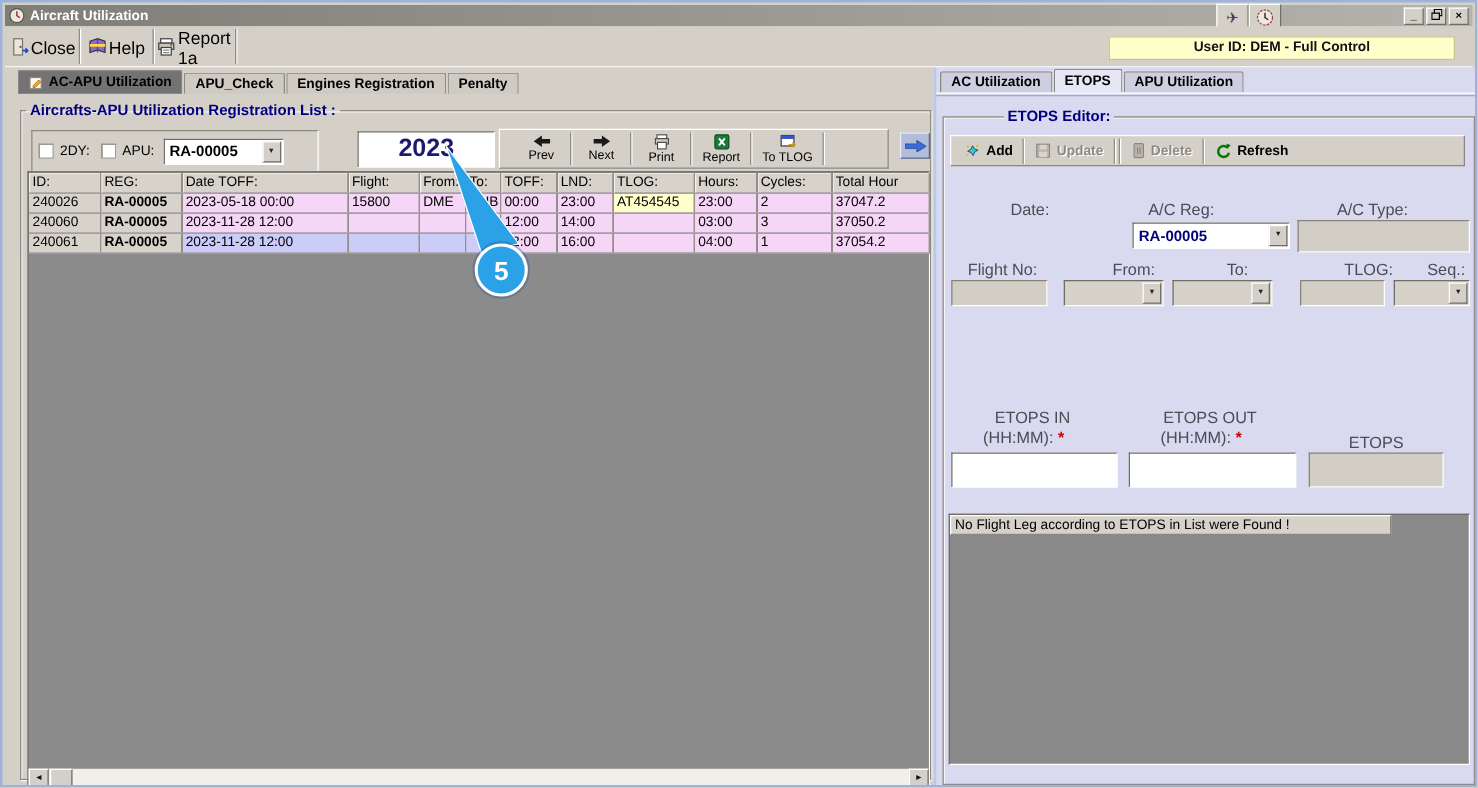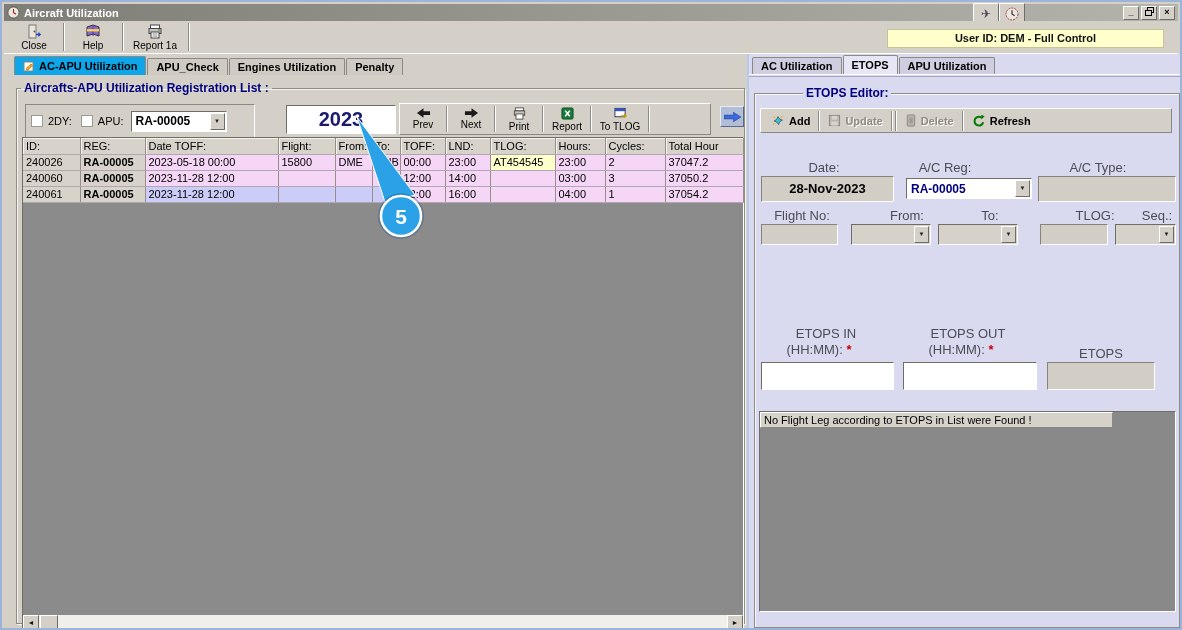--- a/index.html
+++ b/index.html
@@ -15,33 +15,33 @@
   .win-btn { width:16px; height:14px; background:#d4d0c8; border:1px solid;
              border-color:#fff #6e6e66 #6e6e66 #fff; font-size:9px; line-height:11px;
              text-align:center; font-weight:bold; color:#000; }
   .float-btns { position:absolute; left:971px; top:1px; display:flex; }
   .float-btn { width:26px; height:21px; background:#d4d0c8; border:1px solid;
                border-color:#fff #6e6e66 #6e6e66 #fff; display:flex; align-items:center;
                justify-content:center; font-size:12px; color:#445; }
   
   .main-toolbar { position:absolute; left:2px; top:19px; right:2px; height:33px;
                   background:#d4d0c8; border-bottom:1px solid #fff; }
-  .tb-btn { position:absolute; top:2px; height:29px; display:flex; flex-direction:column;
-            align-items:center; justify-content:center; font-size:10px; color:#000; gap:1px; }
+  .tb-btn { position:absolute; top:2px; height:29px; display:flex; 
+            align-items:center; justify-content:center; font-size:14px; color:#000; gap:1px; }
   .tb-sep { position:absolute; top:2px; height:28px; width:2px;
             border-left:1px solid #8c8c84; border-right:1px solid #fff; }
   .user-badge { position:absolute; left:883px; top:8px; width:277px; height:19px;
                 background:#ffffcc; border:1px solid #c6c29a; text-align:center;
                 font-size:11px; font-weight:bold; color:#111; line-height:17px; }
   
   .tabs { display:flex; align-items:flex-end; }
   .tab { height:17px; padding:0 8px; background:#cfcbc3; border:1px solid #8a8a82;
          border-bottom:none; border-radius:2px 2px 0 0; font-size:11px; font-weight:bold;
          display:flex; align-items:center; gap:4px; margin-right:1px; }
-  .tab.active { height:19px; background:#0ea5e9; position:relative; z-index:2; }
+  .tab.active { height:19px; background:#737373; position:relative; z-index:2; }
   
   .left-region { position:absolute; left:2px; top:52px; width:743px; height:576px; background:#d4d0c8; }
   .left-region .tabs { position:absolute; left:10px; top:2px; }
   fieldset.grp { position:absolute; border:1px solid #908c84;
                  box-shadow:inset 1px 1px 0 rgba(255,255,255,.75), 1px 1px 0 rgba(255,255,255,.75); }
   fieldset.grp legend { font-size:12px; font-weight:bold; color:#00007f; padding:0 3px; margin-left:4px; }
   .grp-left { left:12px; top:27px; width:729px; height:543px; }
   .filter-panel { position:absolute; left:8px; top:9px; width:230px; height:32px;
                   border:1px solid; border-color:#8a8a82 #fff #fff #8a8a82;
                   display:flex; align-items:center; gap:5px; padding:16px 5px; }
@@ -51,21 +51,21 @@
   .combo { display:flex; background:#fff; border:1px solid; border-color:#6e6e66 #fff #fff #6e6e66;
            height:21px; align-items:center; }
   .combo .val { flex:1; font-size:12px; font-weight:bold; padding:0 4px; white-space:nowrap; overflow:hidden; }
   .combo .dd { width:15px; height:17px; background:#d4d0c8; border:1px solid;
                border-color:#fff #6e6e66 #6e6e66 #fff; font-size:6px; text-align:center;
                line-height:15px; color:#222; margin:1px; flex:none; }
   .year-box { position:absolute; left:269px; top:10px; width:110px; height:29px; background:#fff;
               border:1px solid; border-color:#6e6e66 #fff #fff #6e6e66; text-align:center;
               font-size:20px; font-weight:bold; color:#1a1a6e; line-height:27px; }
   .navbar { position:absolute; left:382px; top:8px; width:312px; height:32px;
-            border:1px solid; border-color:#fff #8a8a82 #8a8a82 #fff; display:flex; align-items:center; }
+            border:1px solid; border-color:#fff #8a8a82 #8a8a82 #fff; display:flex; align-items:center;padding-left:10px; }
   .nav-btn { height:28px; display:flex; flex-direction:column; align-items:center;
              justify-content:center; font-size:10px; gap:1px; flex:none; }
   .nav-sep { width:2px; height:26px; border-left:1px solid #8c8c84; border-right:1px solid #fff; flex:none; }
   .blue-btn { position:absolute; left:703px; top:11px; width:24px; height:21px; background:#b2bed8;
               border:1px solid; border-color:#e6ecf8 #5a6a8a #5a6a8a #e6ecf8;
               display:flex; align-items:center; justify-content:center; }
   
   .table-wrap { position:absolute; left:5px; top:42px; width:722px; height:495px;
                 border:1px solid; border-color:#6e6e66 #fff #fff #6e6e66; background:#8b8b8b;
                 display:flex; flex-direction:column; }
@@ -202,21 +202,21 @@
               <rect x="1" y="2" width="9" height="9" fill="#fffbe8" stroke="#888"></rect>
               <path d="M3.5 8.5l4.5-4.5 1.6 1.6-4.5 4.5H3.5z" fill="#f5a623" stroke="#a06010" stroke-width="0.6"></path>
             </svg>
           </span>
         <span>AC-APU Utilization</span>
       </div>
       <div class="tab">
           <span>APU_Check</span>
         </div>
       <div class="tab">
-          <span>Engines Utilization</span>
+          <span>Engines Registration</span>
         </div>
       <div class="tab">
           <span>Penalty</span>
         </div>
     </div>
 
     <fieldset class="grp grp-left">
       <legend>Aircrafts-APU Utilization Registration List :</legend>
 
       <div class="filter-panel">
@@ -443,21 +443,20 @@
               </svg>
             </span>
           <span>Refresh</span>
         </div>
       </div>
 
       <span class="flabel" style="left:69px; top:60px;">Date:</span>
       <span class="flabel" style="left:190px; top:60px;">A/C Reg:</span>
       <span class="flabel" style="left:343px; top:60px;">A/C Type:</span>
 
-      <div class="box-gray val-bold" style="left:6px; top:76px; width:133px; height:26px;">28-Nov-2023</div>
       <span class="combo combo-abs" style="left:151px; top:78px; width:126px;">
         <span class="val navy">RA-00005</span>
         <span class="dd">▼</span>
       </span>
       <div class="box-gray" style="left:283px; top:76px; width:138px; height:26px;"></div>
 
       <span class="flabel" style="left:47px; top:108px;">Flight No:</span>
       <span class="flabel" style="left:152px; top:108px;">From:</span>
       <span class="flabel" style="left:235px; top:108px;">To:</span>
       <span class="flabel" style="left:340px; top:108px;">TLOG:</span>

